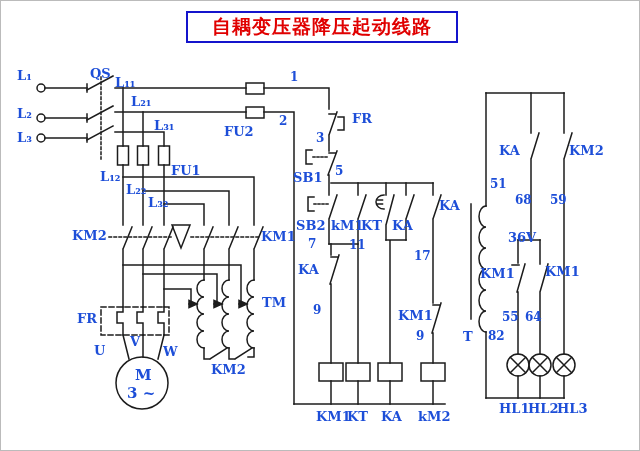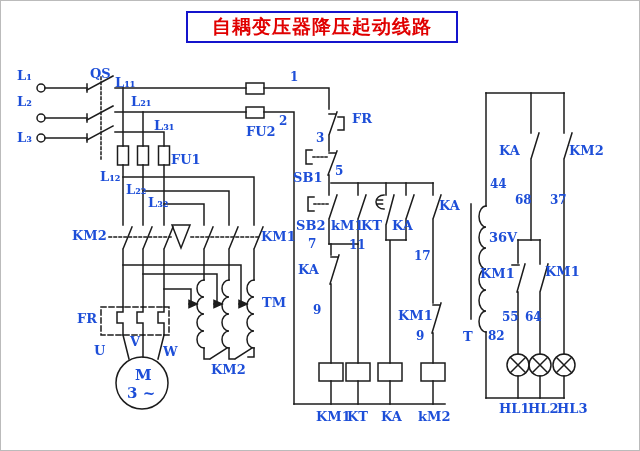--- a/index.html
+++ b/index.html
@@ -198,42 +198,42 @@
           <circle cx="563" cy="364" r="11"></circle>
           <path d="M555.3,356.3 L570.7,371.7 M570.7,356.3 L555.3,371.7"></path>
         </g>
         <path d="M517,375 V397 M539,375 V397 M563,375 V397"></path>
         <path d="M485,397 H563"></path>
       </g>
     </g>
   </svg>
 
   <span class="lbl" style="left:16px;top:68px">L₁</span>
-  <span class="lbl" style="left:16px;top:94px">L₂</span>
+  <span class="lbl" style="left:16px;top:106px">L₂</span>
   <span class="lbl" style="left:16px;top:130px">L₃</span>
   <span class="lbl" style="left:89px;top:66px">QS</span>
   <span class="lbl" style="left:114px;top:75px">L₁₁</span>
   <span class="lbl" style="left:130px;top:94px">L₂₁</span>
   <span class="lbl" style="left:153px;top:118px">L₃₁</span>
-  <span class="lbl" style="left:170px;top:152px">FU1</span>
+  <span class="lbl" style="left:170px;top:163px">FU1</span>
   <span class="lbl" style="left:99px;top:169px">L₁₂</span>
   <span class="lbl" style="left:125px;top:182px">L₂₂</span>
   <span class="lbl" style="left:147px;top:195px">L₃₂</span>
   <span class="lbl" style="left:71px;top:228px">KM2</span>
   <span class="lbl" style="left:260px;top:229px">KM1</span>
   <span class="lbl" style="left:76px;top:311px">FR</span>
   <span class="lbl" style="left:261px;top:295px">TM</span>
   <span class="lbl" style="left:210px;top:362px">KM2</span>
   <span class="lbl" style="left:93px;top:343px">U</span>
   <span class="lbl" style="left:129px;top:334px">V</span>
   <span class="lbl" style="left:162px;top:344px">W</span>
   <span class="lbl motor-lbl" style="left:134px;top:367px">M</span>
   <span class="lbl motor-lbl" style="left:126px;top:385px">3 ~</span>
 
-  <span class="lbl" style="left:245px;top:124px">FU2</span>
+  <span class="lbl" style="left:223px;top:124px">FU2</span>
   <span class="lbl num" style="left:289px;top:70px">1</span>
   <span class="lbl num" style="left:278px;top:114px">2</span>
   <span class="lbl" style="left:351px;top:111px">FR</span>
   <span class="lbl num" style="left:315px;top:131px">3</span>
   <span class="lbl" style="left:292px;top:170px">SB1</span>
   <span class="lbl num" style="left:334px;top:164px">5</span>
   <span class="lbl" style="left:295px;top:218px">SB2</span>
   <span class="lbl" style="left:330px;top:218px">kM1</span>
   <span class="lbl num" style="left:307px;top:237px">7</span>
   <span class="lbl" style="left:360px;top:218px">KT</span>
@@ -245,24 +245,24 @@
   <span class="lbl num" style="left:312px;top:303px">9</span>
   <span class="lbl" style="left:397px;top:308px">KM1</span>
   <span class="lbl num" style="left:415px;top:329px">9</span>
   <span class="lbl" style="left:315px;top:409px">KM1</span>
   <span class="lbl" style="left:346px;top:409px">KT</span>
   <span class="lbl" style="left:380px;top:409px">KA</span>
   <span class="lbl" style="left:417px;top:409px">kM2</span>
 
   <span class="lbl" style="left:498px;top:143px">KA</span>
   <span class="lbl" style="left:568px;top:143px">KM2</span>
-  <span class="lbl num" style="left:489px;top:177px">44</span>
+  <span class="lbl num" style="left:489px;top:177px">51</span>
   <span class="lbl num" style="left:514px;top:193px">68</span>
-  <span class="lbl num" style="left:549px;top:193px">37</span>
-  <span class="lbl" style="left:488px;top:230px">36V</span>
+  <span class="lbl num" style="left:549px;top:193px">59</span>
+  <span class="lbl" style="left:507px;top:230px">36V</span>
   <span class="lbl" style="left:479px;top:266px">KM1</span>
   <span class="lbl" style="left:544px;top:264px">KM1</span>
   <span class="lbl num" style="left:501px;top:310px">55</span>
   <span class="lbl num" style="left:524px;top:310px">64</span>
   <span class="lbl" style="left:462px;top:329px">T</span>
   <span class="lbl num" style="left:487px;top:329px">82</span>
   <span class="lbl" style="left:498px;top:401px">HL1</span>
   <span class="lbl" style="left:527px;top:401px">HL2</span>
   <span class="lbl" style="left:556px;top:401px">HL3</span>
 

